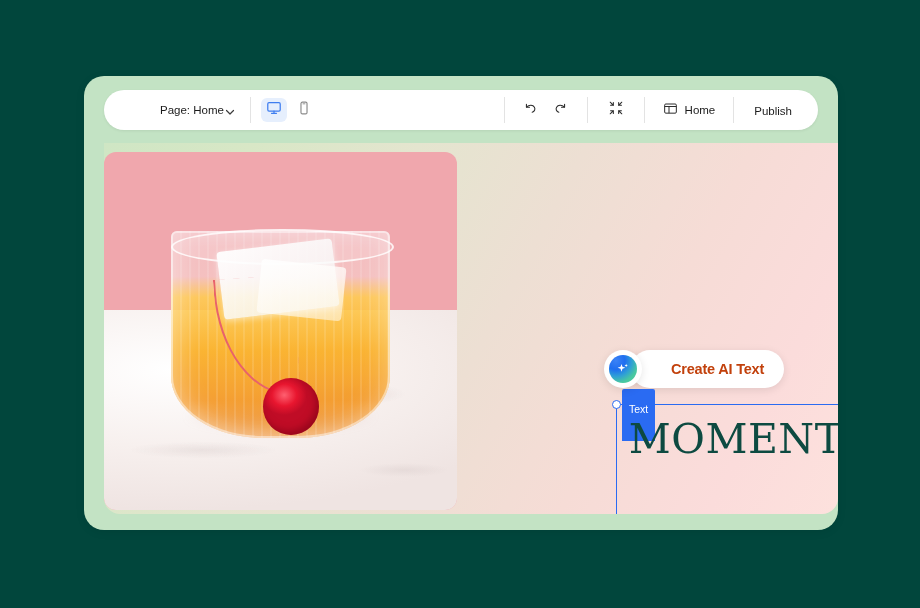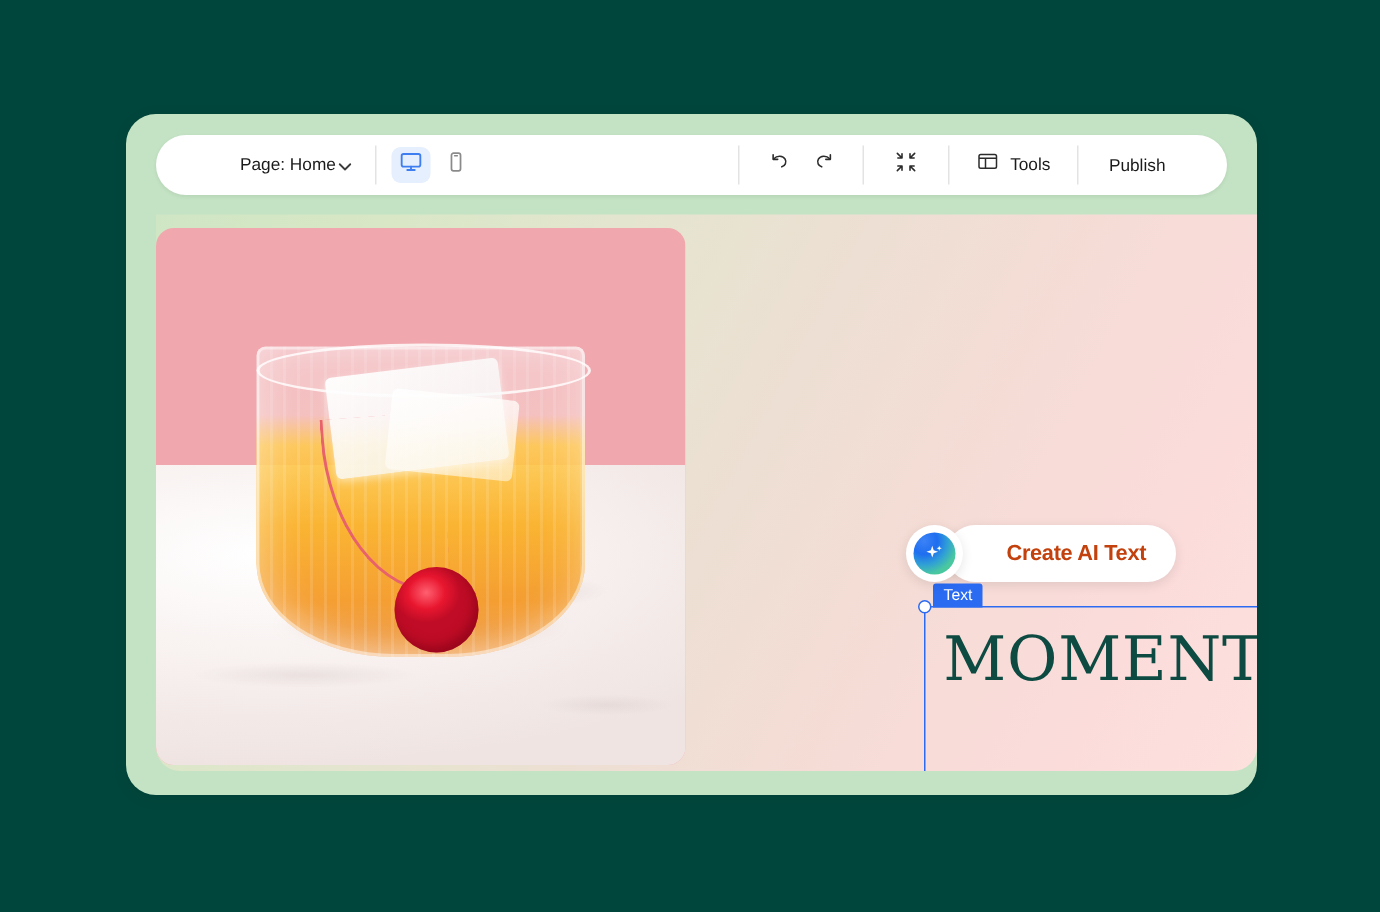--- a/index.html
+++ b/index.html
@@ -121,21 +121,21 @@
     align-items: center;
     gap: 7px;
     padding: 0 18px;
     cursor: pointer;
   }
   .tools-group .tlabel {
     font-size: 11.5px;
     color: #1b1b1b;
   }
   .publish-group {
-    padding: 0 41px 0 20px;
+    padding: 0 26px 0 20px;
     cursor: pointer;
   }
   .publish-group .plabel {
     font-size: 11.5px;
     color: #1b1b1b;
   }
 
   
   .canvas {
     position: absolute;
@@ -335,26 +335,26 @@
     top: 261px;
     width: 268px;
     height: 130px;
     border: 1px solid #2a6bf2;
     box-sizing: border-box;
   }
   .sel-badge {
     position: absolute;
     left: 5px;
     top: -16px;
-    height: 16px;
+    height: 28px;
     background: #2a6bf2;
     color: #ffffff;
     font-size: 10.5px;
     line-height: 16px;
-    padding: 0 7px;
+    padding: 12px 7px;
     border-radius: 2px 2px 0 0;
     white-space: nowrap;
   }
   .handle {
     position: absolute;
     width: 9px;
     height: 9px;
     border-radius: 50%;
     background: #ffffff;
     border: 1.6px solid #2a6bf2;
@@ -477,21 +477,21 @@
 
         <div class="divider"></div>
 
         <div class="tools-group">
           <span>
             <svg viewBox="0 0 18 18" width="15" height="15">
               <rect x="2" y="3.6" width="14" height="11" rx="1.4" fill="none" stroke="#2b2b2b" stroke-width="1.2"></rect>
               <path d="M2 6.6 L16 6.6 M7.2 6.6 L7.2 14.6" fill="none" stroke="#2b2b2b" stroke-width="1.2"></path>
             </svg>
           </span>
-          <span class="tlabel">Tools</span>
+          <span class="tlabel">Home</span>
         </div>
 
         <div class="divider"></div>
 
         <div class="publish-group">
           <span class="plabel">Publish</span>
         </div>
       </div>
     </div>
 

